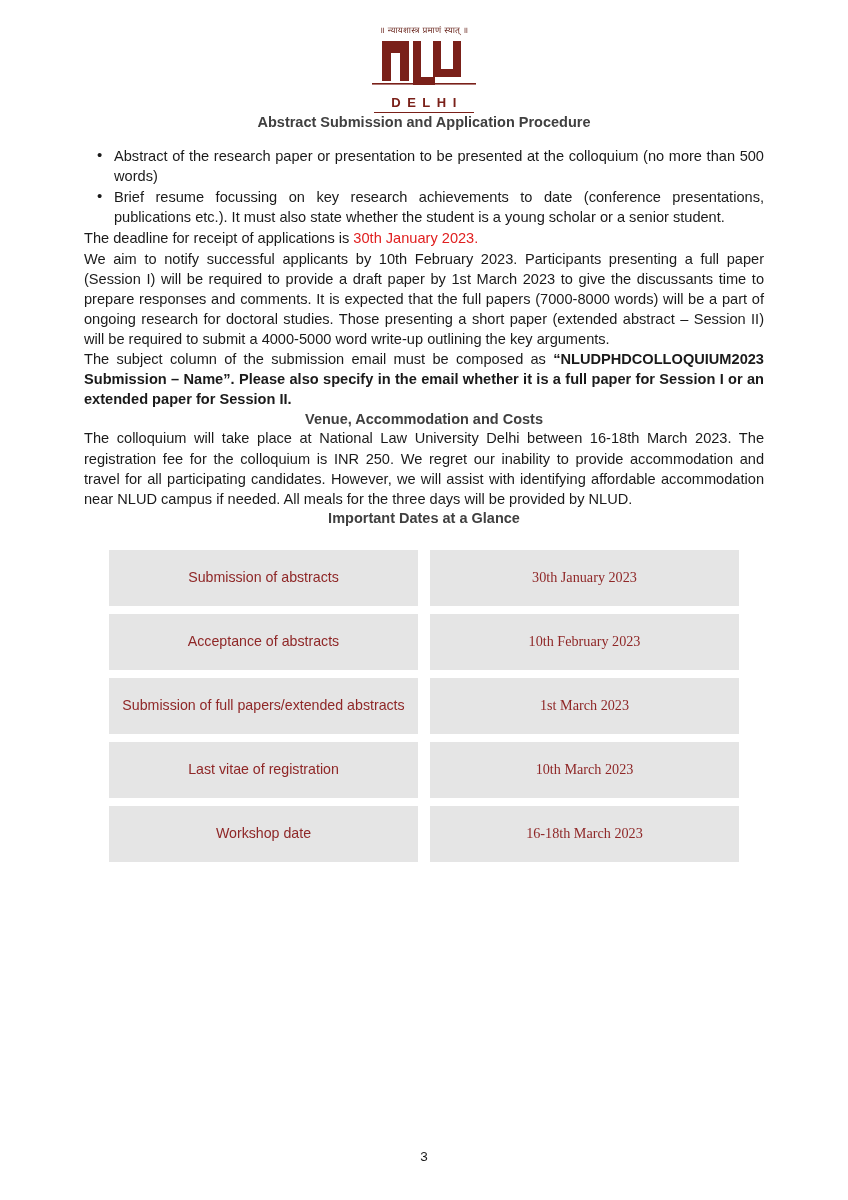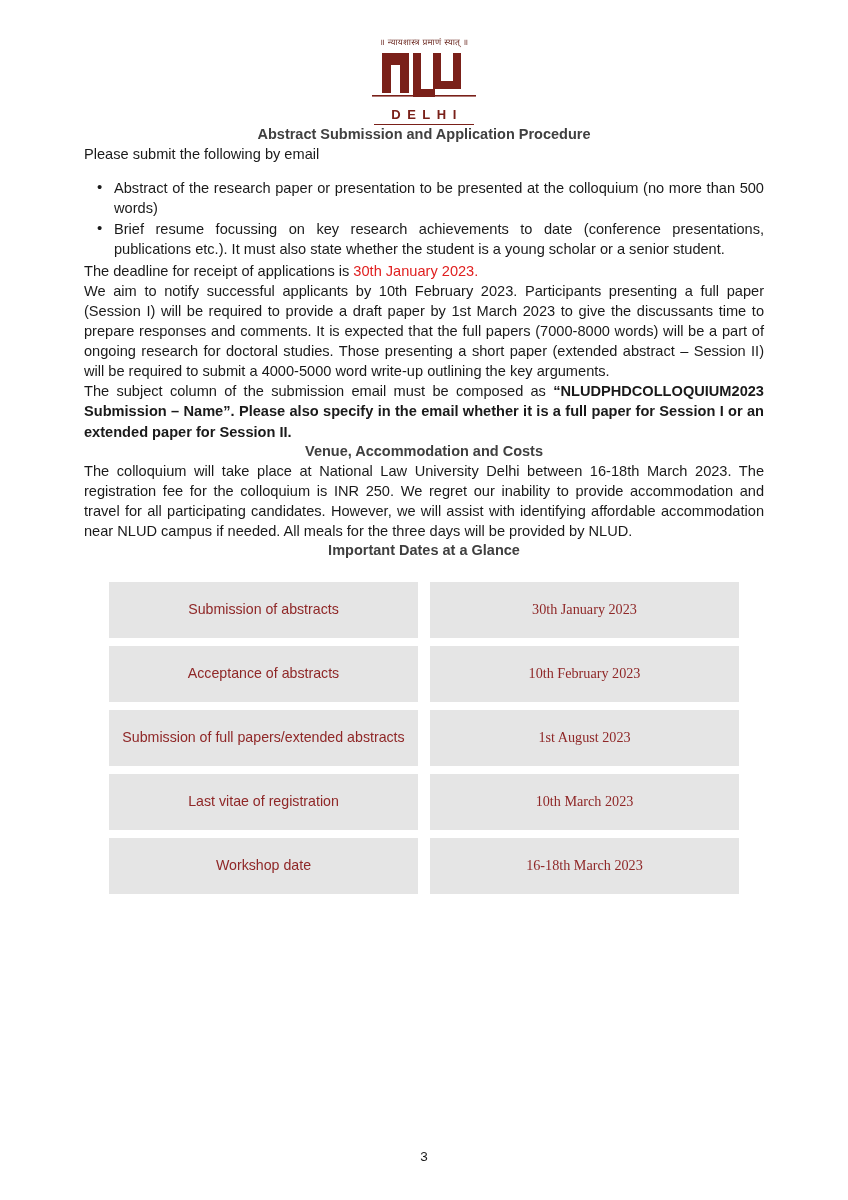--- a/index.html
+++ b/index.html
@@ -14,21 +14,21 @@
     color: #1a1a1a;
     position: relative;
     overflow: hidden;
   }
 
   .page {
     position: relative;
     width: 848px;
     height: 1200px;
     box-sizing: border-box;
-    padding: 12px 84px;
+    padding: 0 84px;
   }
 
   
   .logo-block {
     padding-top: 26px;
     display: flex;
     flex-direction: column;
     align-items: center;
   }
   .logo-inner {
@@ -172,21 +172,20 @@
 
         <rect x="0" y="46" width="104" height="1.6" fill="#7a2019"></rect>
       </svg>
       <div class="logo-delhi">DELHI</div>
       <div class="logo-rule"></div>
     </div>
   </div>
 
   <h1 class="doc-heading heading-top">Abstract Submission and Application Procedure</h1>
 
-  <p class="body mt-intro">Please submit the following by email</p>
 
   <ul class="bullets">
     <li>Abstract of the research paper or presentation to be presented at the colloquium (no more than 500 words)</li>
     <li>Brief resume focussing on key research achievements to date (conference presentations, publications etc.). It must also state whether the student is a young scholar or a senior student.</li>
   </ul>
 
   <p class="body mt-para">
     <span>The deadline for receipt of applications is </span><span class="red-text">30th January 2023.</span>
   </p>
 
@@ -208,21 +207,21 @@
       <tr>
         <td class="col-label">Submission of abstracts</td>
         <td class="col-date">30th January 2023</td>
       </tr>
       <tr>
         <td class="col-label">Acceptance of abstracts</td>
         <td class="col-date">10th February 2023</td>
       </tr>
       <tr>
         <td class="col-label">Submission of full papers/extended abstracts</td>
-        <td class="col-date">1st August 2023</td>
+        <td class="col-date">1st March 2023</td>
       </tr>
       <tr>
         <td class="col-label">Last vitae of registration</td>
         <td class="col-date">10th March 2023</td>
       </tr>
       <tr>
         <td class="col-label">Workshop date</td>
         <td class="col-date">16-18th March 2023</td>
       </tr>
     </tbody>

